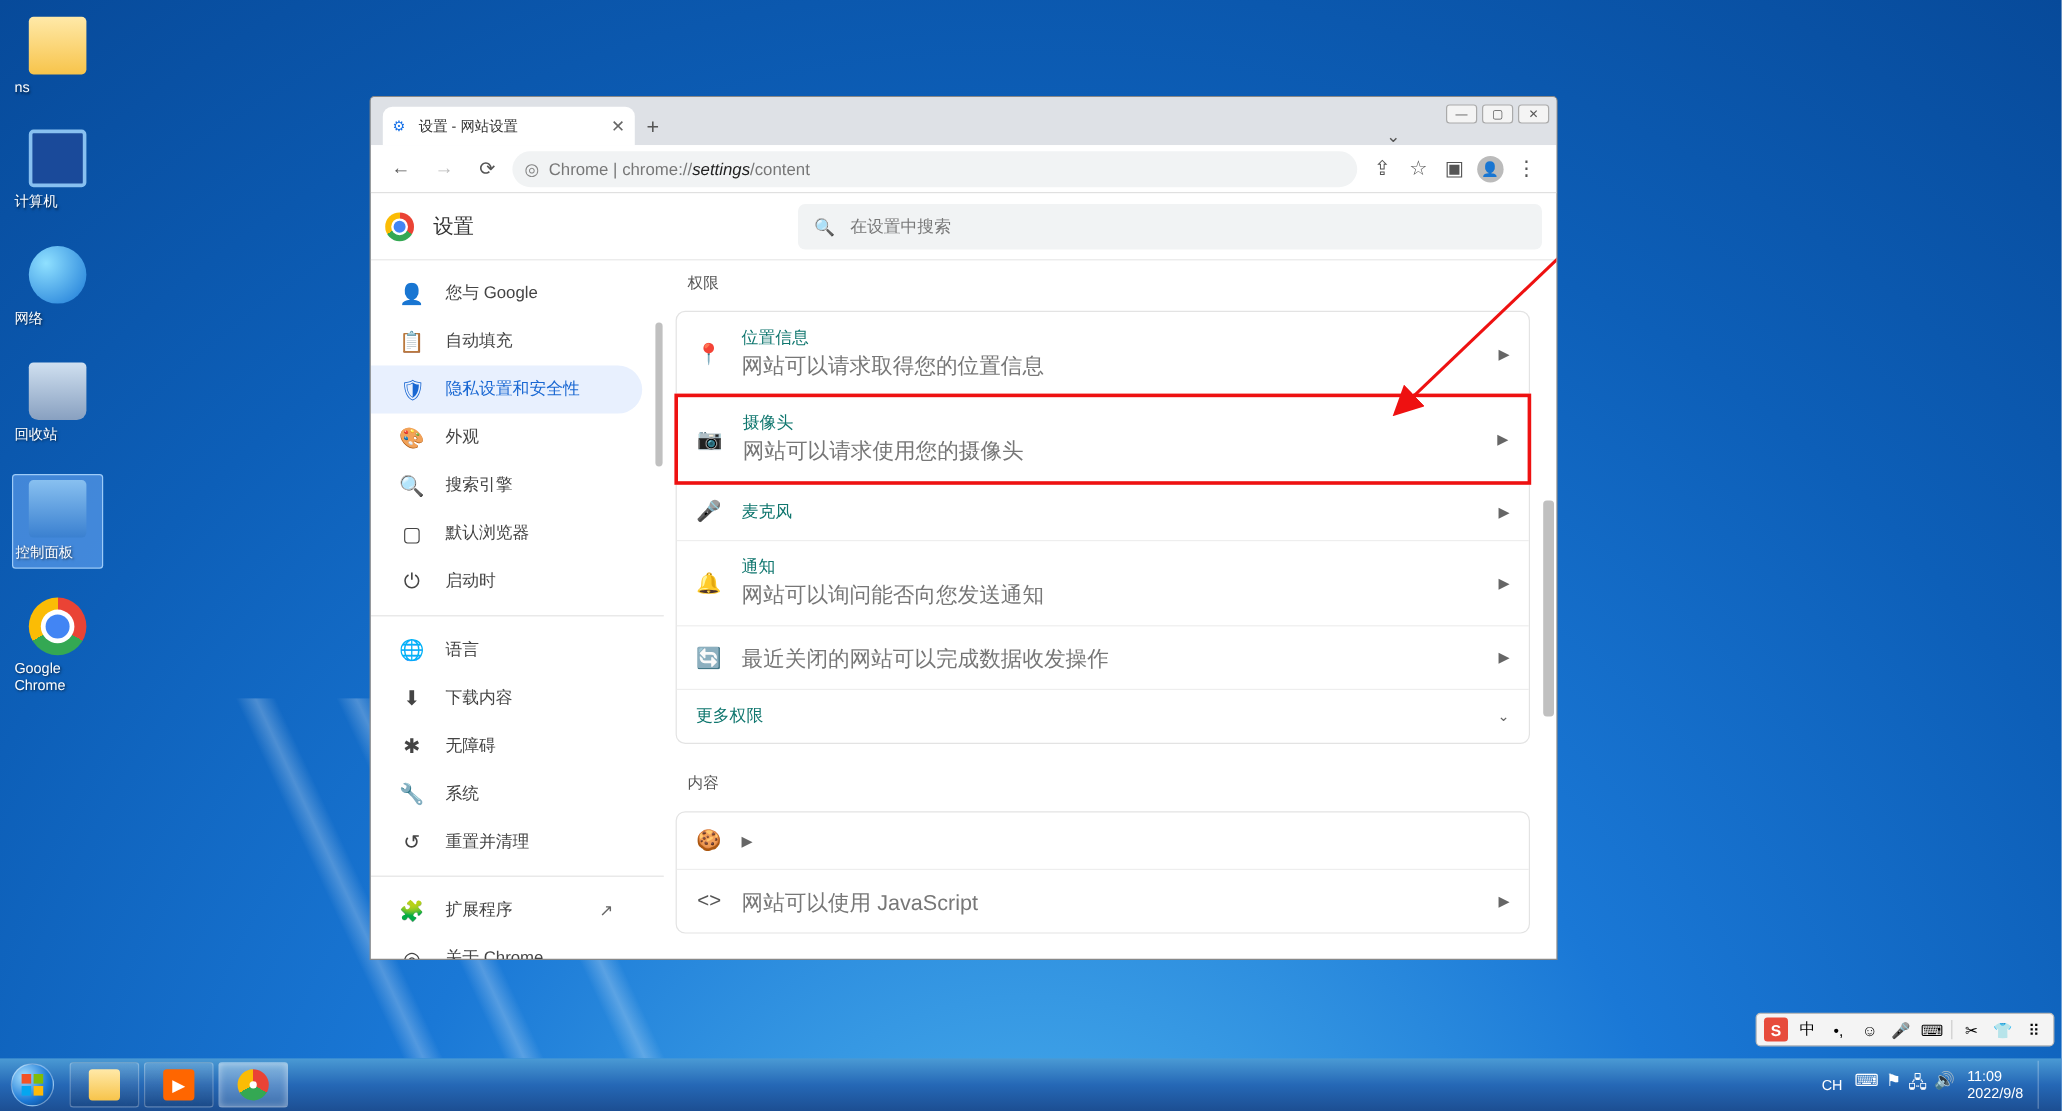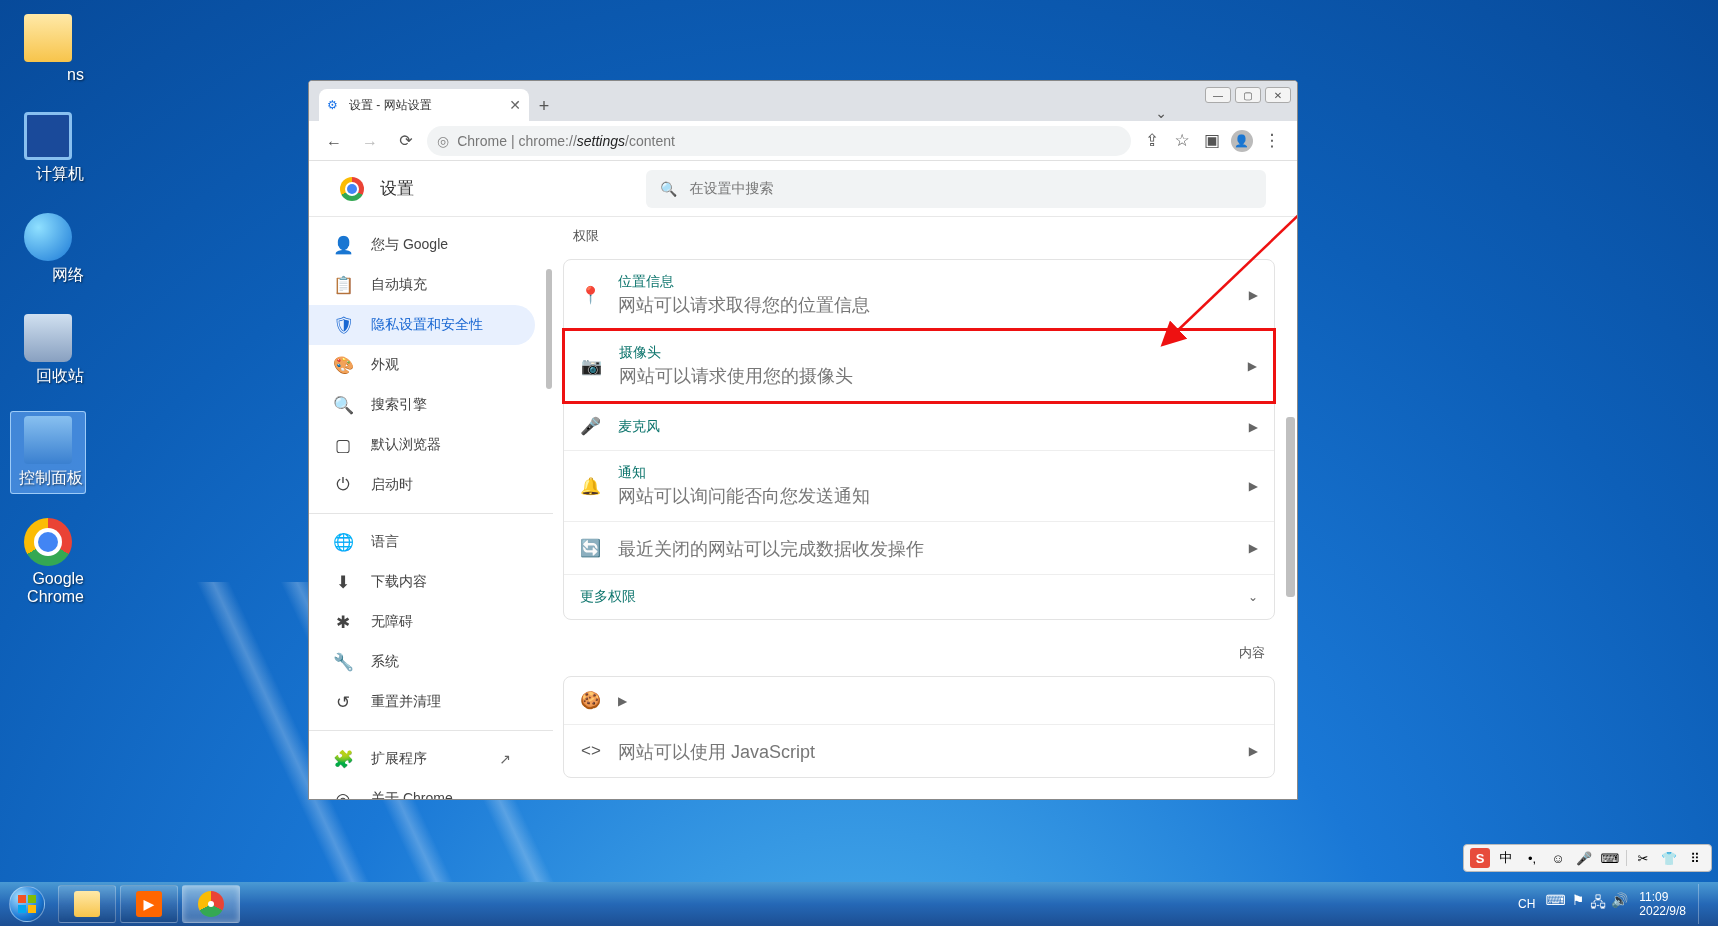--- a/index.html
+++ b/index.html
@@ -4,21 +4,21 @@
 <style>
 * { margin: 0; padding: 0; box-sizing: border-box; font-family: "Microsoft YaHei", "Segoe UI", Arial, sans-serif; }
 html, body { width: 1718px; height: 926px; overflow: hidden; }
 body {
   background: radial-gradient(circle at 50% 120%, #52b8f0 0%, #1a78d6 40%, #0d5fb8 70%, #074a9a 100%);
   position: relative;
 }
 
 
 .desktop-icons { position: absolute; top: 10px; left: 10px; display: flex; flex-direction: column; gap: 20px; }
-.desktop-icon { width: 76px; text-align: right; color: #fff; font-size: 16px; text-shadow: 1px 1px 2px rgba(0,0,0,.6); cursor: default; padding: 4px 2px; border-radius: 3px; }
+.desktop-icon { width: 76px; text-align: left; color: #fff; font-size: 12px; text-shadow: 1px 1px 2px rgba(0,0,0,.6); cursor: default; padding: 4px 2px; border-radius: 3px; }
 .desktop-icon.selected { background: rgba(120,180,255,.5); border: 1px solid rgba(180,220,255,.8); }
 .desktop-icon .ico { width: 48px; height: 48px; margin: 0 auto 4px; display: flex; align-items: center; justify-content: center; font-size: 36px; }
 .ico.folder { background: linear-gradient(#ffe9a8,#f7c44b); border-radius: 4px; position: relative; }
 .ico.monitor { border: 3px solid #88c0f0; border-radius: 4px; background: #1a4a9a; }
 .ico.globe { border-radius: 50%; background: radial-gradient(circle at 30% 30%, #8fe0ff, #1a78d6); }
 .ico.bin { background: linear-gradient(#d0e0f0,#88a0c0); border-radius: 4px 4px 8px 8px; }
 .ico.panel { background: linear-gradient(#88c0f0,#3a80d0); border-radius: 4px; }
 .ico.chrome { border-radius: 50%; background: conic-gradient(#ea4335 0 120deg, #34a853 120deg 240deg, #fbbc05 240deg 360deg); position: relative; }
 .ico.chrome::after { content:""; position:absolute; inset:10px; background:#fff; border-radius:50%; }
 .ico.chrome::before { content:""; position:absolute; inset:14px; background:#4285f4; border-radius:50%; z-index:1; }
@@ -46,21 +46,21 @@
 .toolbar .btn { width: 30px; height: 30px; border-radius: 50%; display: flex; align-items: center; justify-content: center; color:#555; font-size:16px; }
 .toolbar .btn.dis { color:#bbb; }
 .omnibox { flex:1; height:30px; background:#f1f3f4; border-radius:15px; display:flex; align-items:center; padding:0 10px; gap:8px; font-size:14px; }
 .omnibox .lock { color:#888; }
 .omnibox .host { color:#777; }
 .omnibox .path { color:#222;font-style:italic; }
 .toolbar .right { display:flex; gap:0px; }
 .toolbar .right .btn { font-size:17px; }
 .avatar { width:22px; height:22px; border-radius:50%; background:#bbb; display:inline-flex; align-items:center; justify-content:center; color:#fff; font-size:12px; }
 
-.settings-header { height: 56px; display:flex; align-items:center; gap:16px; padding:0 31px; border-bottom:1px solid #e8e8e8; }
+.settings-header { height: 56px; display:flex; align-items:center; gap:16px; padding:0 12px; border-bottom:1px solid #e8e8e8; }
 .chrome-logo { width:24px; height:24px; border-radius:50%; background: conic-gradient(#ea4335 0 120deg, #34a853 120deg 240deg, #fbbc05 240deg 360deg); position:relative; flex-shrink:0; }
 .chrome-logo::after { content:""; position:absolute; inset:5px; background:#fff; border-radius:50%; }
 .chrome-logo::before { content:""; position:absolute; inset:7px; background:#4285f4; border-radius:50%; z-index:1; }
 .settings-title { font-size:17px; color:#333; }
 .search-box { flex:1; max-width:620px; margin-left:auto; height:38px; background:#f1f3f4; border-radius:6px; display:flex; align-items:center; padding:0 14px; gap:12px; color:#777; font-size:14px; }
 
 .settings-body { flex:1; display:flex; overflow:hidden; }
 .sidebar { width: 244px; padding:8px 0; overflow-y:auto; position:relative; }
 .sidebar::after { content:""; position:absolute; right:1px; top:52px; width:6px; height:120px; background:#c0c0c0; border-radius:3px; }
 .side-item { height:40px; display:flex; align-items:center; gap:18px; padding:0 24px; font-size:14px; color:#444; border-radius:0 20px 20px 0; margin-right:18px; cursor:default; }
@@ -294,21 +294,21 @@
           <span class="arrow">▶</span>
         </div>
         <div class="perm-row">
           <div class="pt">
               <div class="t">更多权限</div>
             </div>
           <span class="arrow">⌄</span>
         </div>
       </div>
 
-      <div class="section-label" style="margin-top:18px;text-align:right;">内容</div>
+      <div class="section-label" style="margin-top:18px;">内容</div>
       <div class="perm-card">
         <div class="perm-row">
           <span class="pi">🍪</span>
           <span class="arrow">▶</span>
         </div>
         <div class="perm-row">
           <span class="pi">&lt;&gt;</span>
           <div class="pt">
               <div class="d">网站可以使用 JavaScript</div>
             </div>

